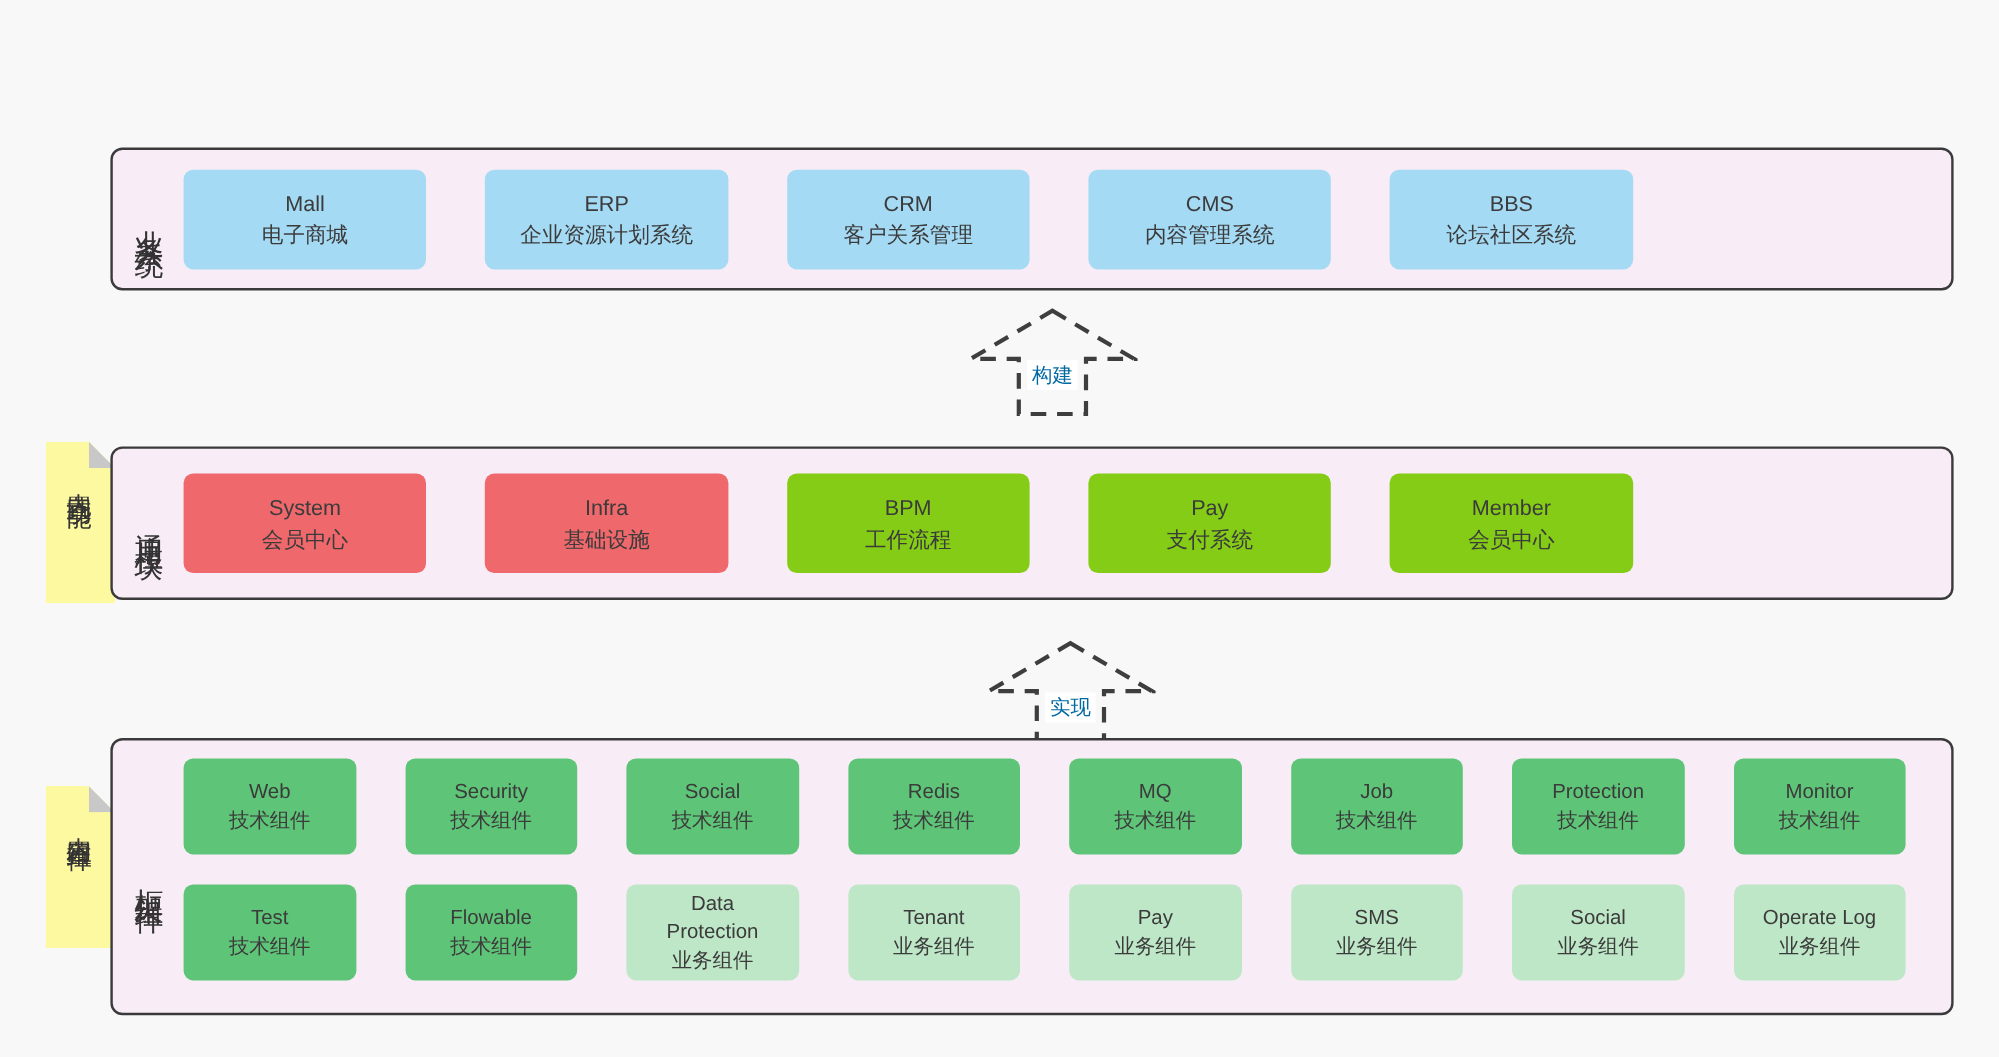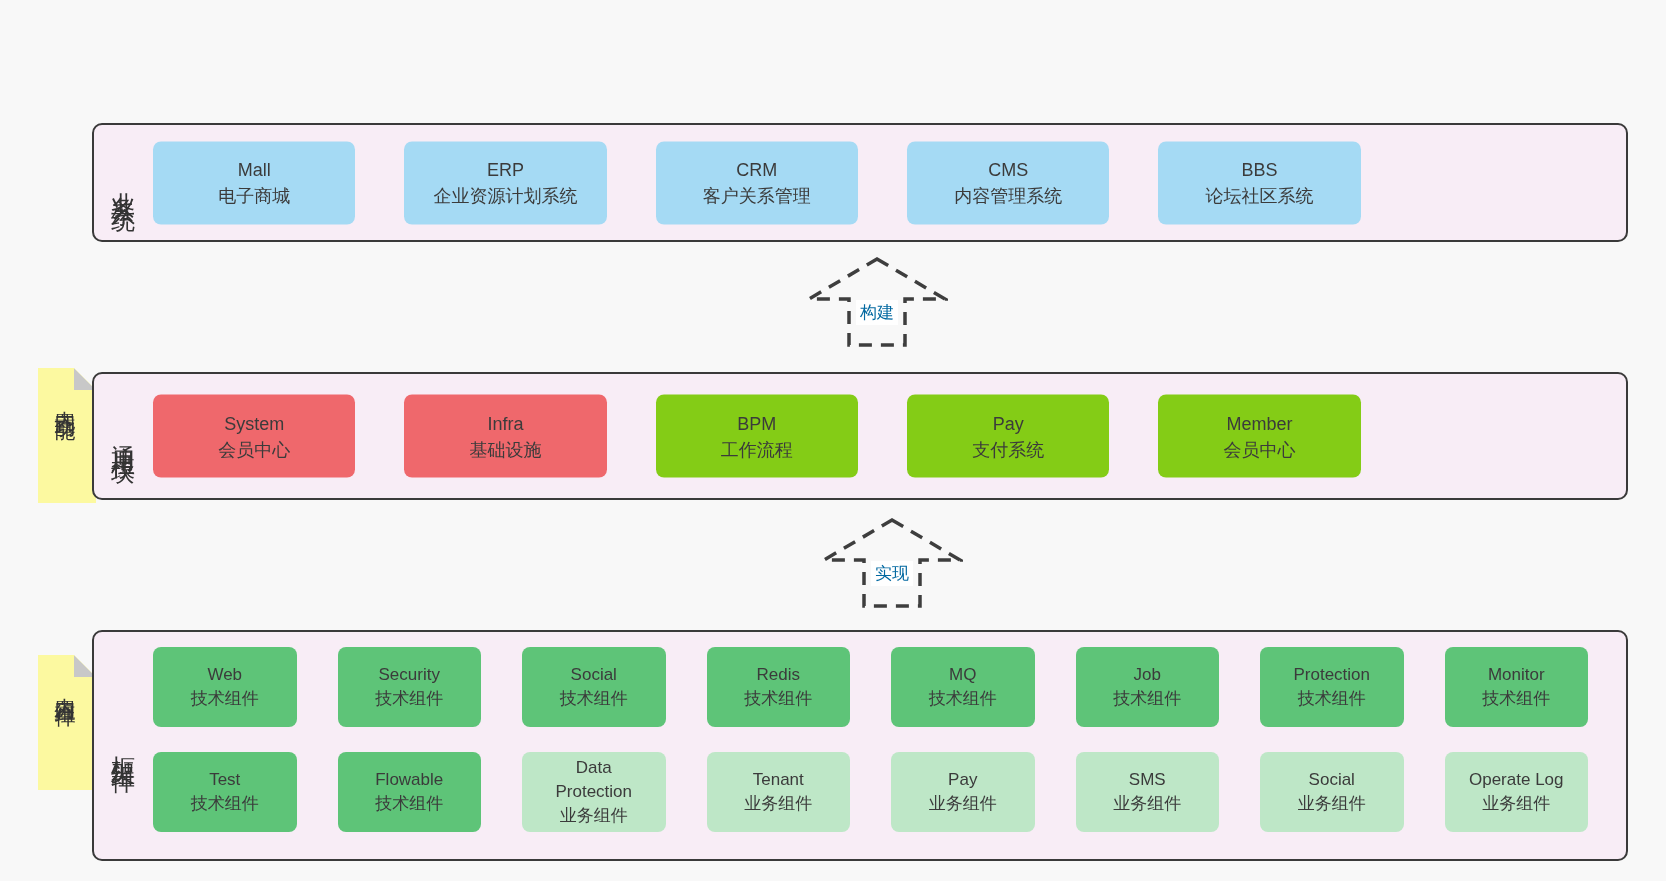--- a/index.html
+++ b/index.html
@@ -11,21 +11,21 @@
   }
   
   .band{
     position:absolute;left:92px;width:1536px;
     background:#f8edf6;border:2px solid #3a3a3a;border-radius:10px;
     box-sizing:border-box;
     padding-left:24px;
   }
   .band-1{top:123px;height:119px;}
   .band-2{top:372px;height:128px;}
-  .band-3{top:630px;height:231px;}
+  .band-3{top:615px;height:231px;}
   .band-label{
     position:absolute;left:13px;top:50%;transform:translateY(-50%);
     writing-mode:vertical-rl;text-orientation:upright;
     font-size:24px;letter-spacing:5px;color:#333;white-space:nowrap;
   }
   
   .grid{position:absolute;left:59px;display:grid;}
   .grid-6{right:14px;grid-template-columns:repeat(6,1fr);grid-gap:49px;height:83px;top:50%;transform:translateY(-50%);}
   .grid-8{right:38px;grid-template-columns:repeat(8,1fr);grid-gap:41px;height:80px;}
   .grid-row1{top:15px;}
@@ -59,21 +59,21 @@
   .sticky-2{top:368px;}
   .sticky-3{top:655px;}
   .sticky-text{
     margin-top:26px;margin-right:4px;
     writing-mode:vertical-rl;text-orientation:upright;
     font-size:21px;letter-spacing:3px;color:#333;
   }
   
   .arrow{position:absolute;width:142px;height:92px;}
   .arrow-1{left:806px;top:256px;}
-  .arrow-2{left:821px;top:517px;}
+  .arrow-2{left:821px;top:533px;}
   .arrow svg{position:absolute;left:0;top:0;}
   .arrow-label{
     position:absolute;left:50%;top:44px;transform:translateX(-50%);
     background:#ffffff;padding:1px 4px;font-size:17px;color:#0369a1;
     white-space:nowrap;
   }
 </style>
 </head>
 <body>
 

